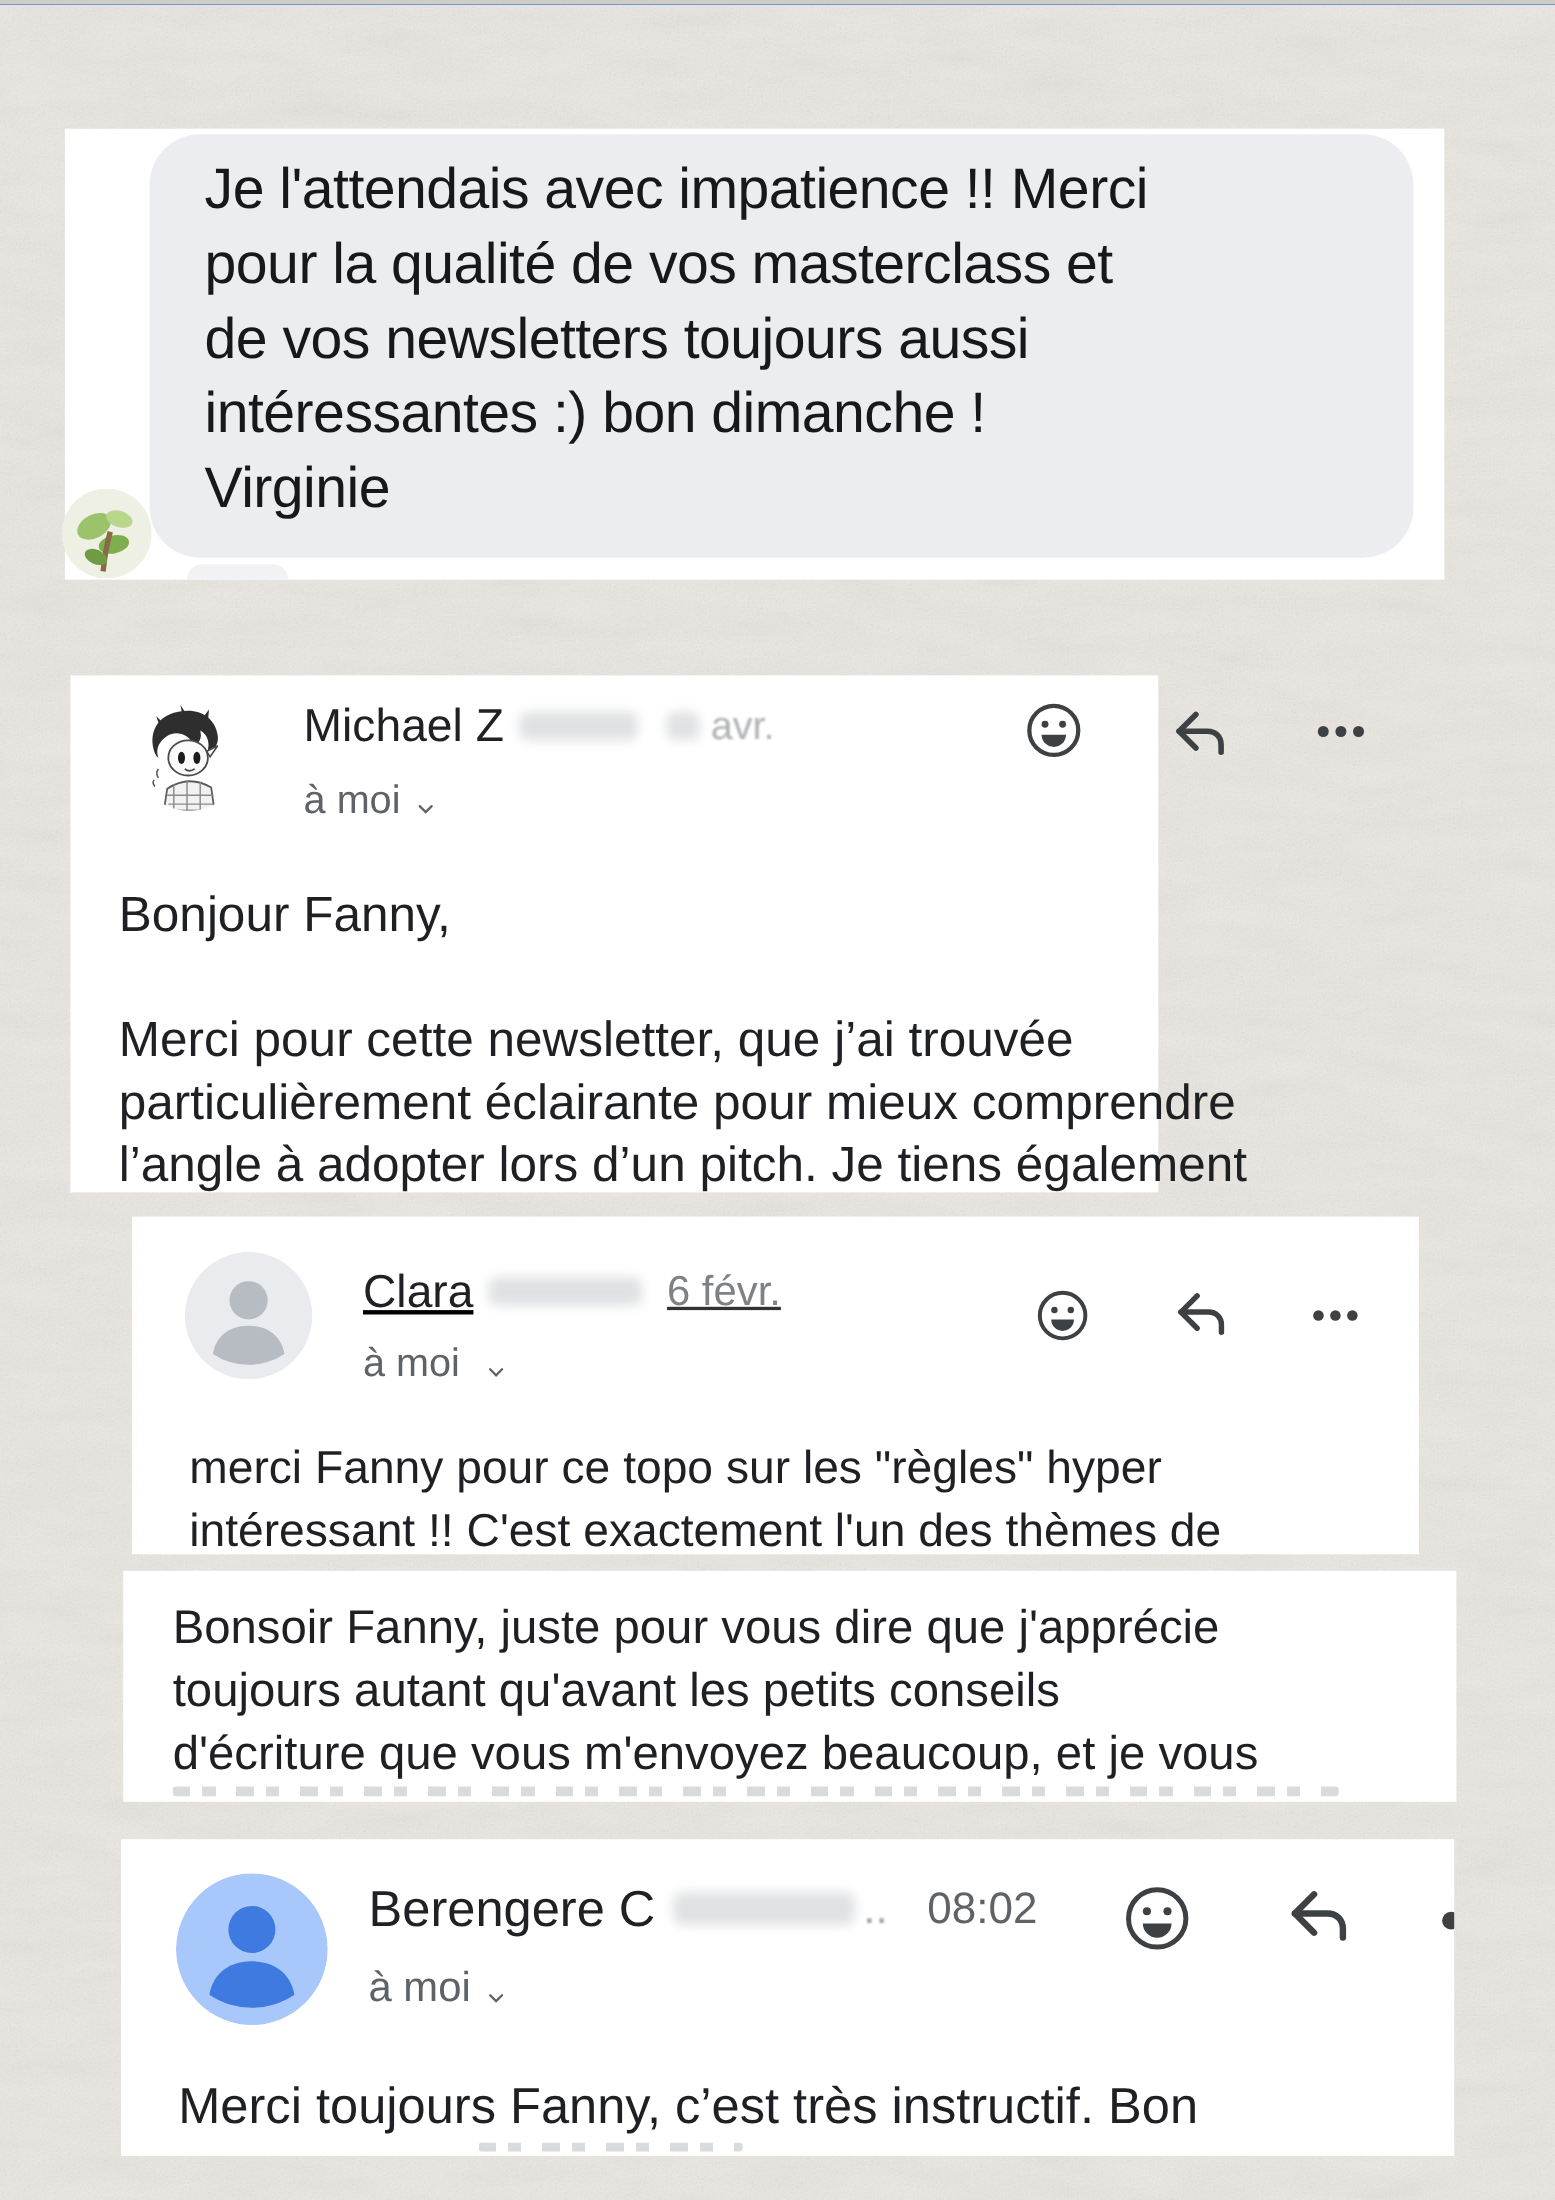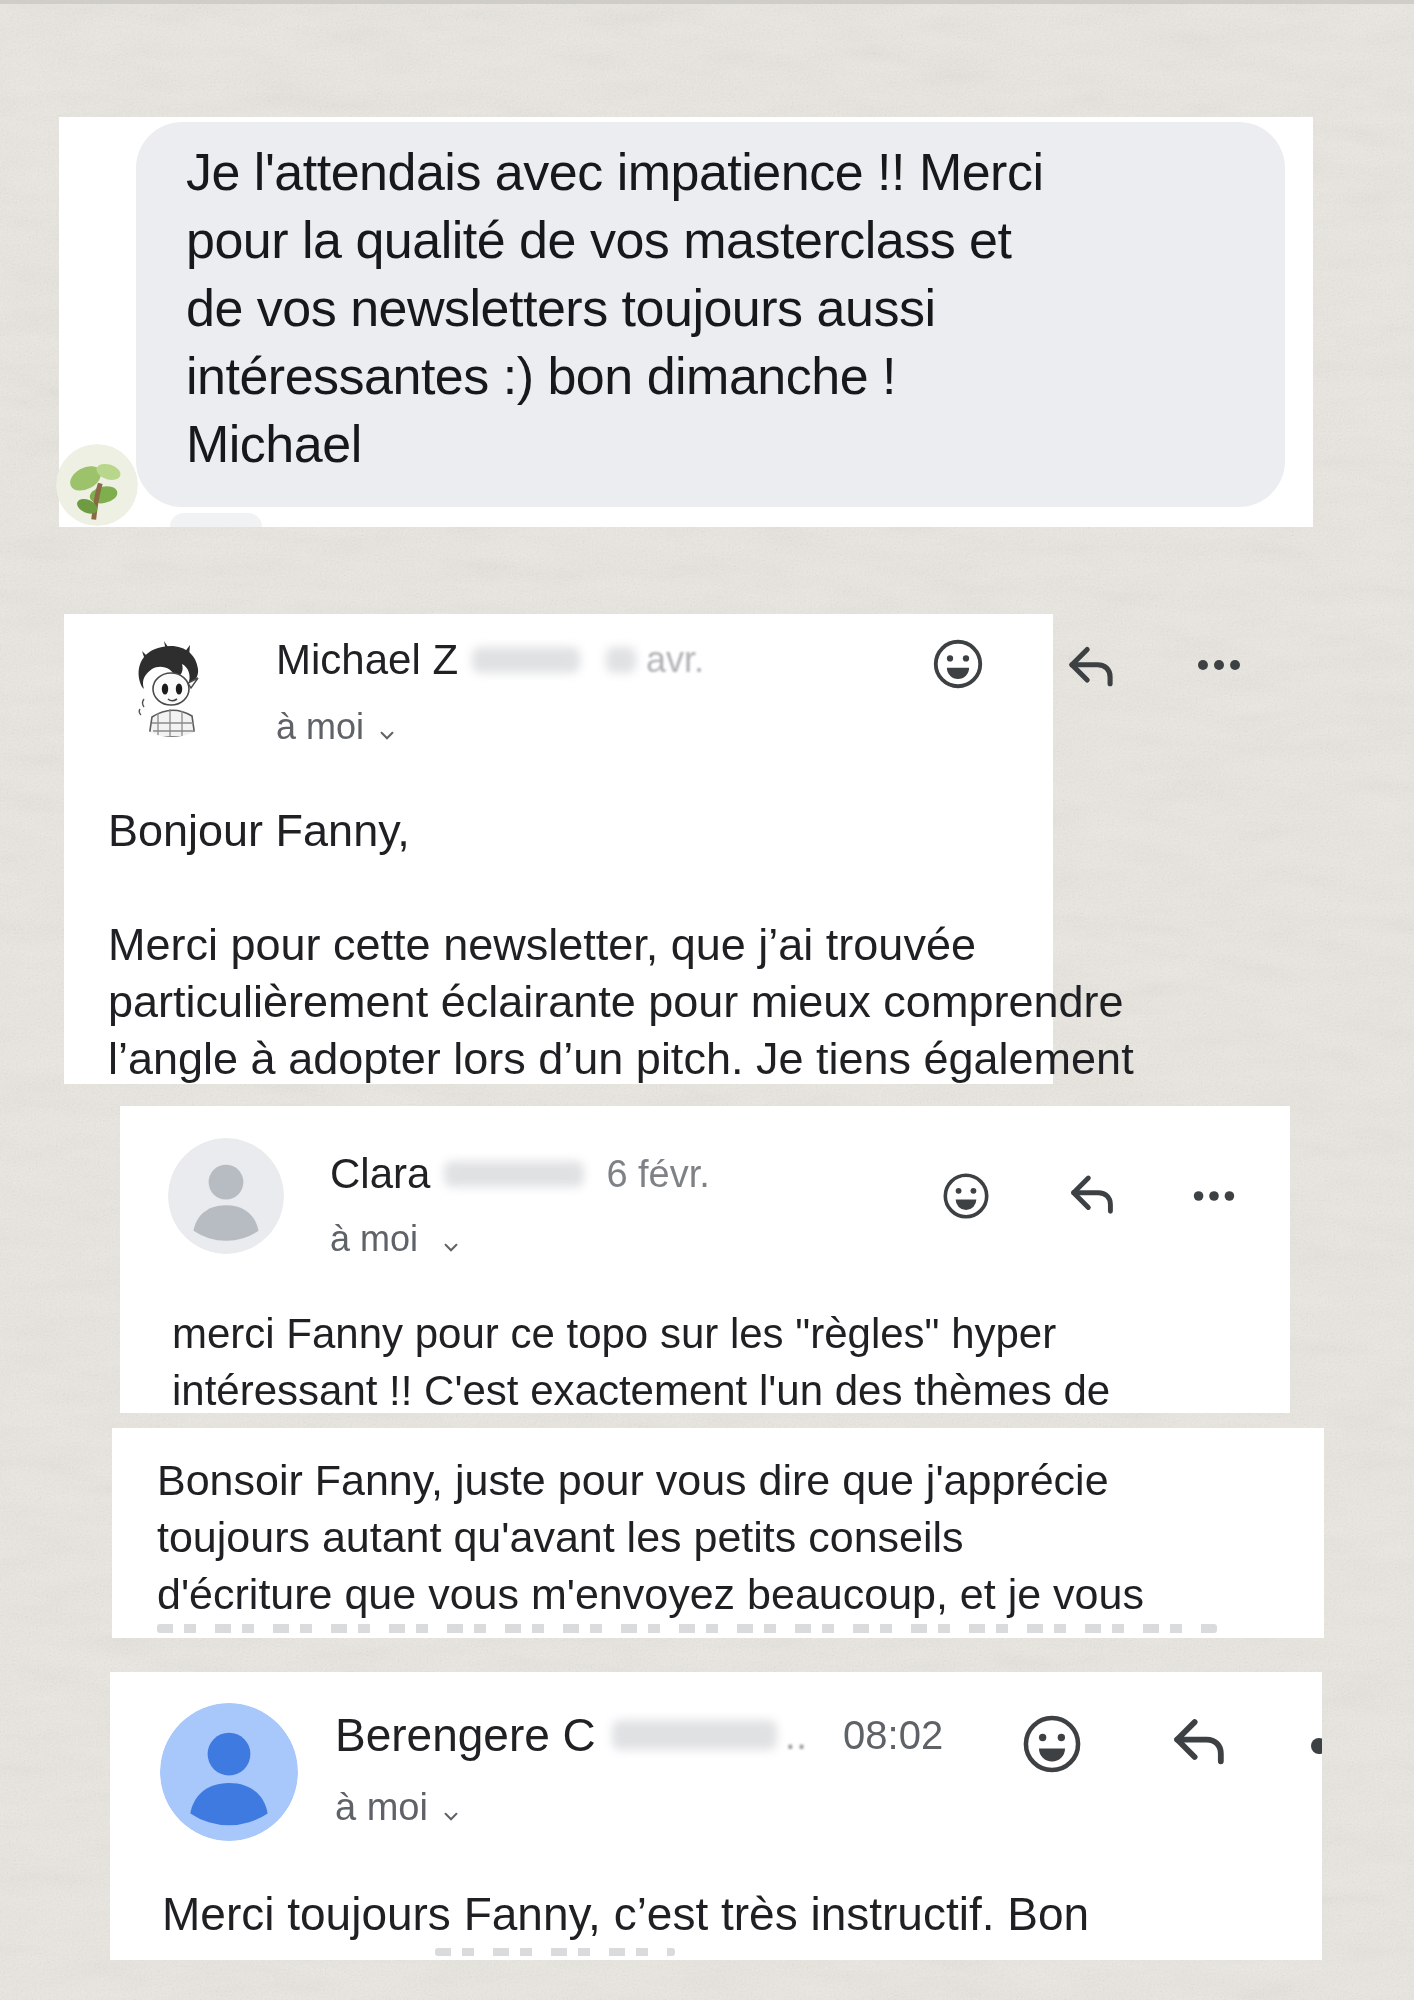--- a/index.html
+++ b/index.html
@@ -46,21 +46,21 @@
   .c2 .bl0{left:44px;top:305px;font-size:45px;}
   .c2 .bl1{left:44px;top:362px;font-size:45px;}
   .c2 .bl2{left:44px;top:419px;font-size:45px;}
   .c2 .btn-emoji{left:865px;top:21px;width:58px;height:58px;}
   .c2 .btn-reply{left:994px;top:24px;width:66px;height:56px;}
   .c2 .btn-more{left:1128px;top:24px;width:54px;height:54px;}
 
   
   .c3{left:120px;top:1102px;width:1170px;height:307px;}
   .c3 .avatar{left:48px;top:32px;width:116px;height:116px;}
-  .c3 .name-row{left:210px;top:44px;height:48px;font-size:42px;}
+  .c3 .name-row{left:210px;top:44px;height:48px;font-size:42px;text-decoration:underline;}
   .c3 .redact{width:140px;height:26px;margin-left:14px;}
   .c3 .date{font-size:38px;margin-left:22px;}
   .c3 .amoi{left:210px;top:112px;font-size:36px;}
   .c3 .amoi svg{margin-left:20px;}
   .c3 .bl0{left:52px;top:204px;font-size:42px;}
   .c3 .bl1{left:52px;top:261px;font-size:42px;}
   .c3 .btn-emoji{left:819px;top:63px;width:54px;height:54px;}
   .c3 .btn-reply{left:940px;top:60px;width:64px;height:56px;}
   .c3 .btn-more{left:1068px;top:64px;width:52px;height:52px;}
 
@@ -111,21 +111,21 @@
     <rect width="1414" height="2000" filter="url(#grainF)" fill="#7d7a72"></rect>
   </svg>
 
   <div class="card c1">
     <div class="bubble">
       <div class="bubble-text">
         <div>Je l'attendais avec impatience !! Merci</div>
         <div>pour la qualité de vos masterclass et</div>
         <div>de vos newsletters toujours aussi</div>
         <div>intéressantes :) bon dimanche !</div>
-        <div>Michael</div>
+        <div>Virginie</div>
       </div>
     </div>
     <div class="bubble-sliver"></div>
     <div class="plant-avatar">
       <svg width="82" height="82" viewBox="0 0 100 100">
         <circle cx="50" cy="50" r="50" fill="#eef0e4"></circle>
         <ellipse cx="36" cy="42" rx="20" ry="13" fill="#9cc26b" transform="rotate(-28 36 42)"></ellipse>
         <ellipse cx="64" cy="34" rx="15" ry="9" fill="#b8d68c" transform="rotate(18 64 34)"></ellipse>
         <ellipse cx="58" cy="62" rx="17" ry="10" fill="#7fae4f" transform="rotate(-12 58 62)"></ellipse>
         <path d="M46 92 q3 -28 8 -44" stroke="#8a6a45" stroke-width="6" fill="none"></path>

